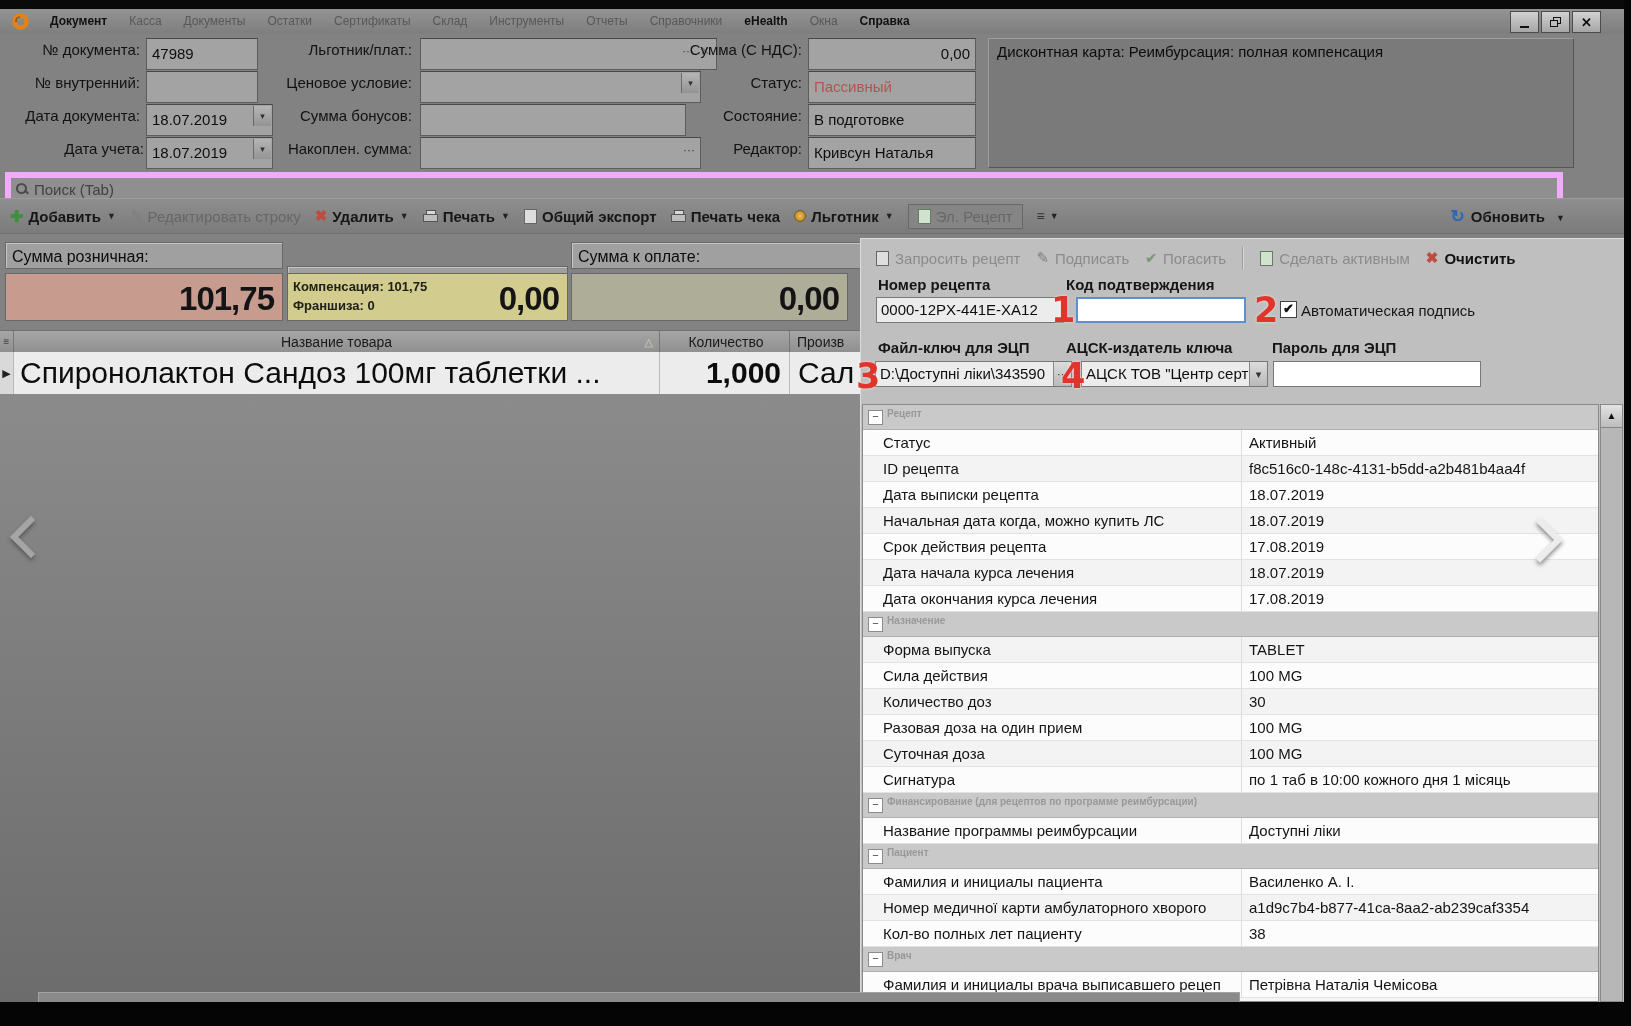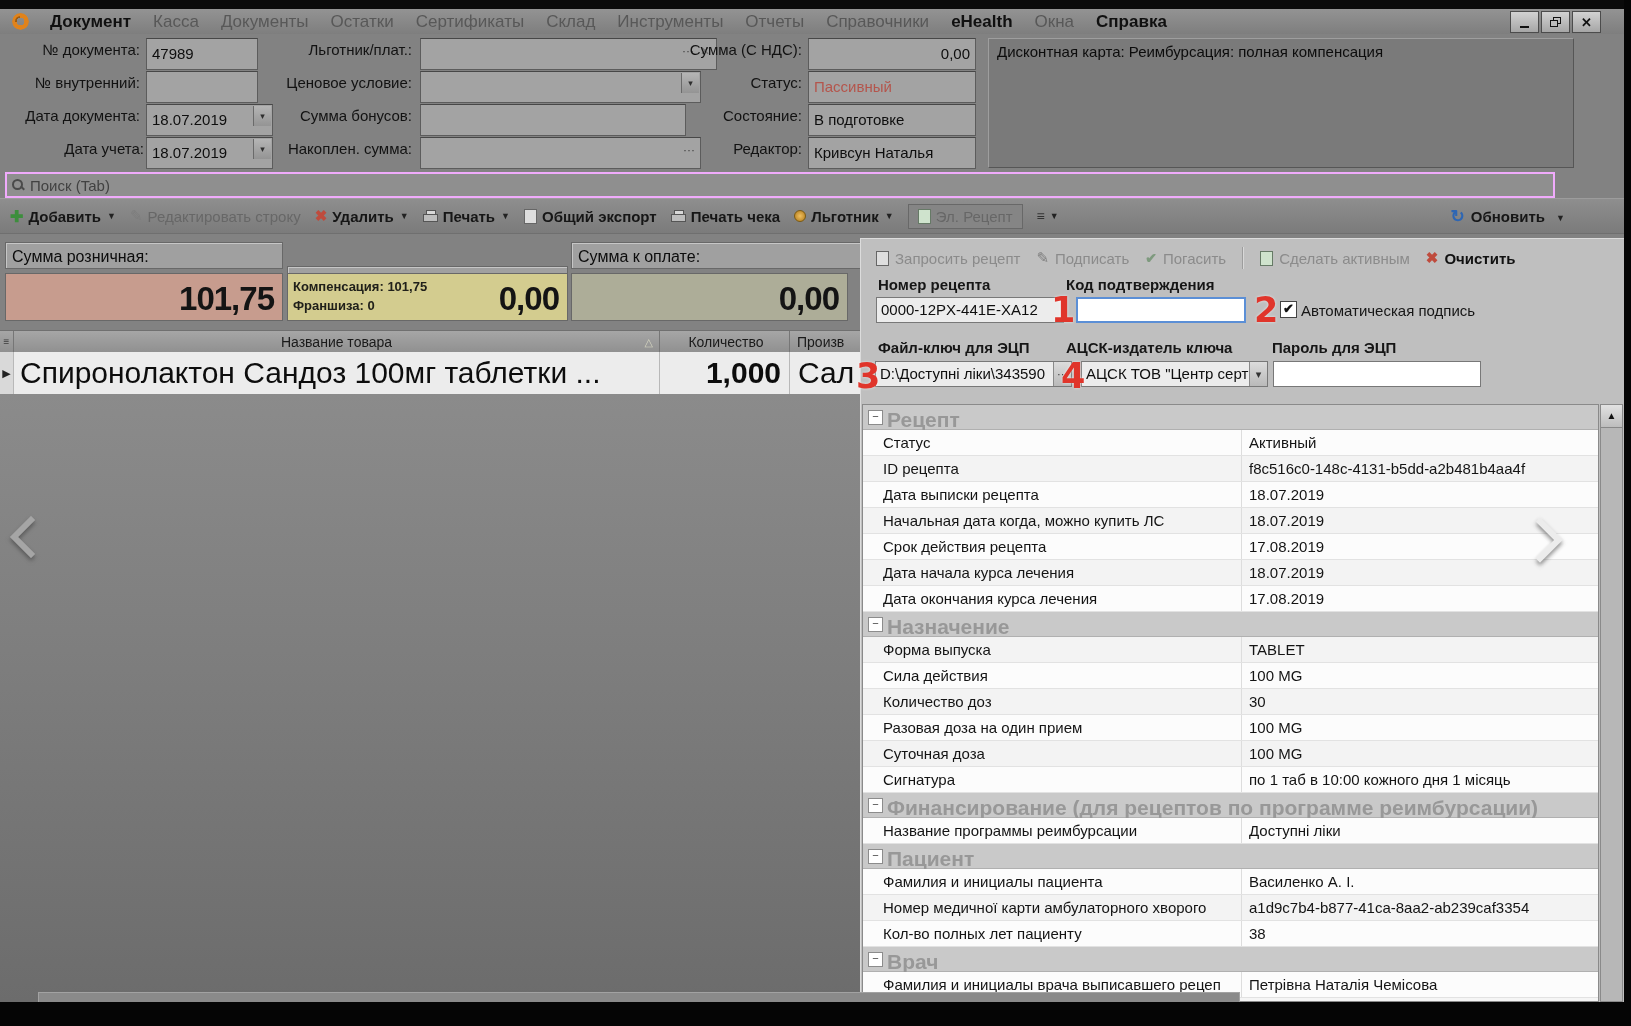--- a/index.html
+++ b/index.html
@@ -3,21 +3,21 @@
 <meta charset="utf-8">
 <style>
   html,body{margin:0;padding:0;background:#000;}
   .screen{position:relative;width:1631px;height:1026px;background:#828282;overflow:hidden;
           font-family:"Liberation Sans",sans-serif;color:#141414;}
   .abs{position:absolute;}
   
   .top-strip{left:0;top:0;width:1631px;height:9px;background:#0a0a0a;}
   .menubar{left:0;top:9px;width:1631px;height:25px;background:linear-gradient(#939393,#7e7e7e);display:flex;align-items:center;}
   .logo{width:17px;height:17px;border:3px solid #e0831c;border-radius:50%;margin:0 10px 0 12px;box-sizing:border-box;background:conic-gradient(#e0831c 0 75%,#9a5a12 75% 100%);-webkit-mask:radial-gradient(circle,transparent 0 4px,#000 4px);mask:radial-gradient(circle,transparent 0 4px,#000 4px);}
-  .menu-item{padding:0 11px;font-size:17px;line-height:25px;white-space:nowrap;}
+  .menu-item{padding:0 11px;font-size:12px;line-height:25px;white-space:nowrap;}
   .menu-item.on{color:#101010;font-weight:700;}
   .menu-item.off{color:#585858;}
   .winbtns{right:30px;top:11px;display:flex;gap:2px;}
   .winbtn{width:27px;height:20px;background:linear-gradient(#d2d2d2,#a6a6a6);border:1px solid #4c4c4c;
           display:flex;align-items:center;justify-content:center;font-size:13px;font-weight:700;color:#111;}
   .restore-glyph{position:relative;width:11px;height:10px;}
   .restore-glyph::before{content:"";position:absolute;right:0;top:0;width:6px;height:5px;border:1px solid #111;}
   .restore-glyph::after{content:"";position:absolute;left:0;bottom:0;width:6px;height:5px;border:1px solid #111;background:#bdbdbd;}
   .min-glyph{width:9px;height:2px;background:#111;margin-top:9px;}
   
@@ -25,21 +25,21 @@
   .f-label{position:absolute;top:3px;font-size:15px;color:#121212;text-align:right;white-space:nowrap;}
   .f-input{position:absolute;top:0;height:22px;background:#a3a3a3;border:1px solid #5c5c5c;border-top-color:#474747;
            font-size:15px;line-height:22px;padding:4px 5px;color:#0e0e0e;box-sizing:content-box;white-space:nowrap;overflow:hidden;}
   .adorn{position:absolute;top:2px;font-size:12px;color:#3d3d3d;line-height:20px;}
   .dd-btn{position:absolute;right:1px;top:1px;width:17px;height:20px;background:linear-gradient(#b5b5b5,#949494);
           border-left:1px solid #6a6a6a;text-align:center;font-size:9px;line-height:20px;color:#2e2e2e;}
   .note-box{left:988px;top:38px;width:568px;height:120px;background:#7a7a7a;border:1px solid #9e9e9e;border-right-color:#565656;border-bottom-color:#565656;
             font-size:15px;padding:4px 8px;color:#0c0c0c;}
   .status-red{color:#b4554c !important;}
   
-  .searchbar{left:5px;top:172px;width:1546px;height:22px;background:#8f8f8f;border:2px solid #f0abfc;display:flex;align-items:center;}
+  .searchbar{left:5px;top:172px;width:1546px;height:22px;background:#8f8f8f;border:6px solid #f0abfc;display:flex;align-items:center;}
   .mag{position:relative;width:14px;height:14px;margin:0 5px 0 4px;}
   .mag::before{content:"";position:absolute;left:1px;top:1px;width:7px;height:7px;border:2px solid #4a4a4a;border-radius:50%;}
   .mag::after{content:"";position:absolute;left:9px;top:9px;width:5px;height:2px;background:#4a4a4a;transform:rotate(45deg);}
   .search-text{font-size:15px;color:#424242;}
   .toolbar{left:0;top:198px;width:1631px;height:34px;background:linear-gradient(#8e8e8e,#7b7b7b);border-top:1px solid #9c9c9c;border-bottom:1px solid #6f6f6f;}
   .tb-wrap{position:absolute;left:10px;top:0;height:34px;display:flex;align-items:center;gap:14px;}
   .tb-btn{display:inline-flex;align-items:center;gap:5px;font-size:15px;font-weight:700;color:#161616;white-space:nowrap;}
   .tb-btn.dis{color:#676767;font-weight:400;}
   .tb-btn.framed{border:1px solid #686868;background:#858585;padding:3px 9px;}
   .tb-arrow{font-size:9px;color:#222;margin-left:1px;}
@@ -87,21 +87,21 @@
   .rlbl{position:absolute;font-size:15px;font-weight:700;color:#161616;white-space:nowrap;}
   .rinput{position:absolute;height:24px;border:1px solid #787878;background:#ececec;font-size:15px;line-height:24px;padding:0 4px;color:#0e0e0e;white-space:nowrap;overflow:hidden;box-sizing:content-box;}
   .rinput.white{background:#fff;}
   .rinput.focus{border:2px solid #5b8fd6;height:22px;}
   .rbtn-in{position:absolute;right:0;top:0;width:17px;height:100%;background:linear-gradient(#dcdcdc,#b9b9b9);border-left:1px solid #8a8a8a;text-align:center;font-size:11px;color:#333;}
   .cb{position:absolute;width:15px;height:15px;background:#fff;border:1px solid #444;font-size:13px;font-weight:700;color:#111;line-height:14px;text-align:center;}
   .ann{position:absolute;font-size:35px;font-weight:700;color:#e0352b;text-shadow:0 0 3px rgba(255,255,255,.65);font-family:"DejaVu Sans",sans-serif;}
   
   .rgrid{left:862px;top:404px;width:737px;height:598px;background:#f5f5f5;border:1px solid #8a8a8a;overflow:hidden;box-sizing:border-box;}
   .g-head{position:relative;height:24px;background:#c9c9c9;border-bottom:1px solid #b0b0b0;}
-  .g-head .t{position:absolute;left:24px;top:3px;font-size:21px;font-weight:700;color:#989898;white-space:nowrap;}
+  .g-head .t{position:absolute;left:24px;top:3px;font-size:10px;font-weight:700;color:#989898;white-space:nowrap;}
   .g-collapse{position:absolute;left:5px;top:5px;width:13px;height:13px;background:#fff;border:1px solid #8c8c8c;font-size:11px;line-height:11px;text-align:center;color:#444;}
   .g-row{position:relative;height:25px;border-bottom:1px solid #e2e2e2;background:#fcfcfc;}
   .g-row.alt{background:#f3f3f3;}
   .g-name{position:absolute;left:0;top:0;width:378px;height:25px;padding-left:20px;font-size:15px;line-height:25px;color:#141414;white-space:nowrap;overflow:hidden;box-sizing:border-box;}
   .g-val{position:absolute;left:378px;top:0;right:0;height:25px;padding-left:7px;border-left:1px solid #ddd;font-size:15px;line-height:25px;color:#141414;white-space:nowrap;overflow:hidden;}
   .rscroll{left:1600px;top:404px;width:23px;height:598px;background:#b7b7b7;border:1px solid #8a8a8a;box-sizing:border-box;}
   .rscroll-up{position:absolute;left:0;top:0;width:21px;height:22px;background:linear-gradient(#e2e2e2,#bdbdbd);border-bottom:1px solid #888;text-align:center;font-size:10px;line-height:22px;color:#111;}
   
   .bottom-hint{left:38px;top:992px;width:1200px;height:10px;border:1px solid #a2a2a2;border-bottom:none;background:#8a8a8a;}
   .bottom-strip{left:0;top:1002px;width:1631px;height:24px;background:#050505;}

